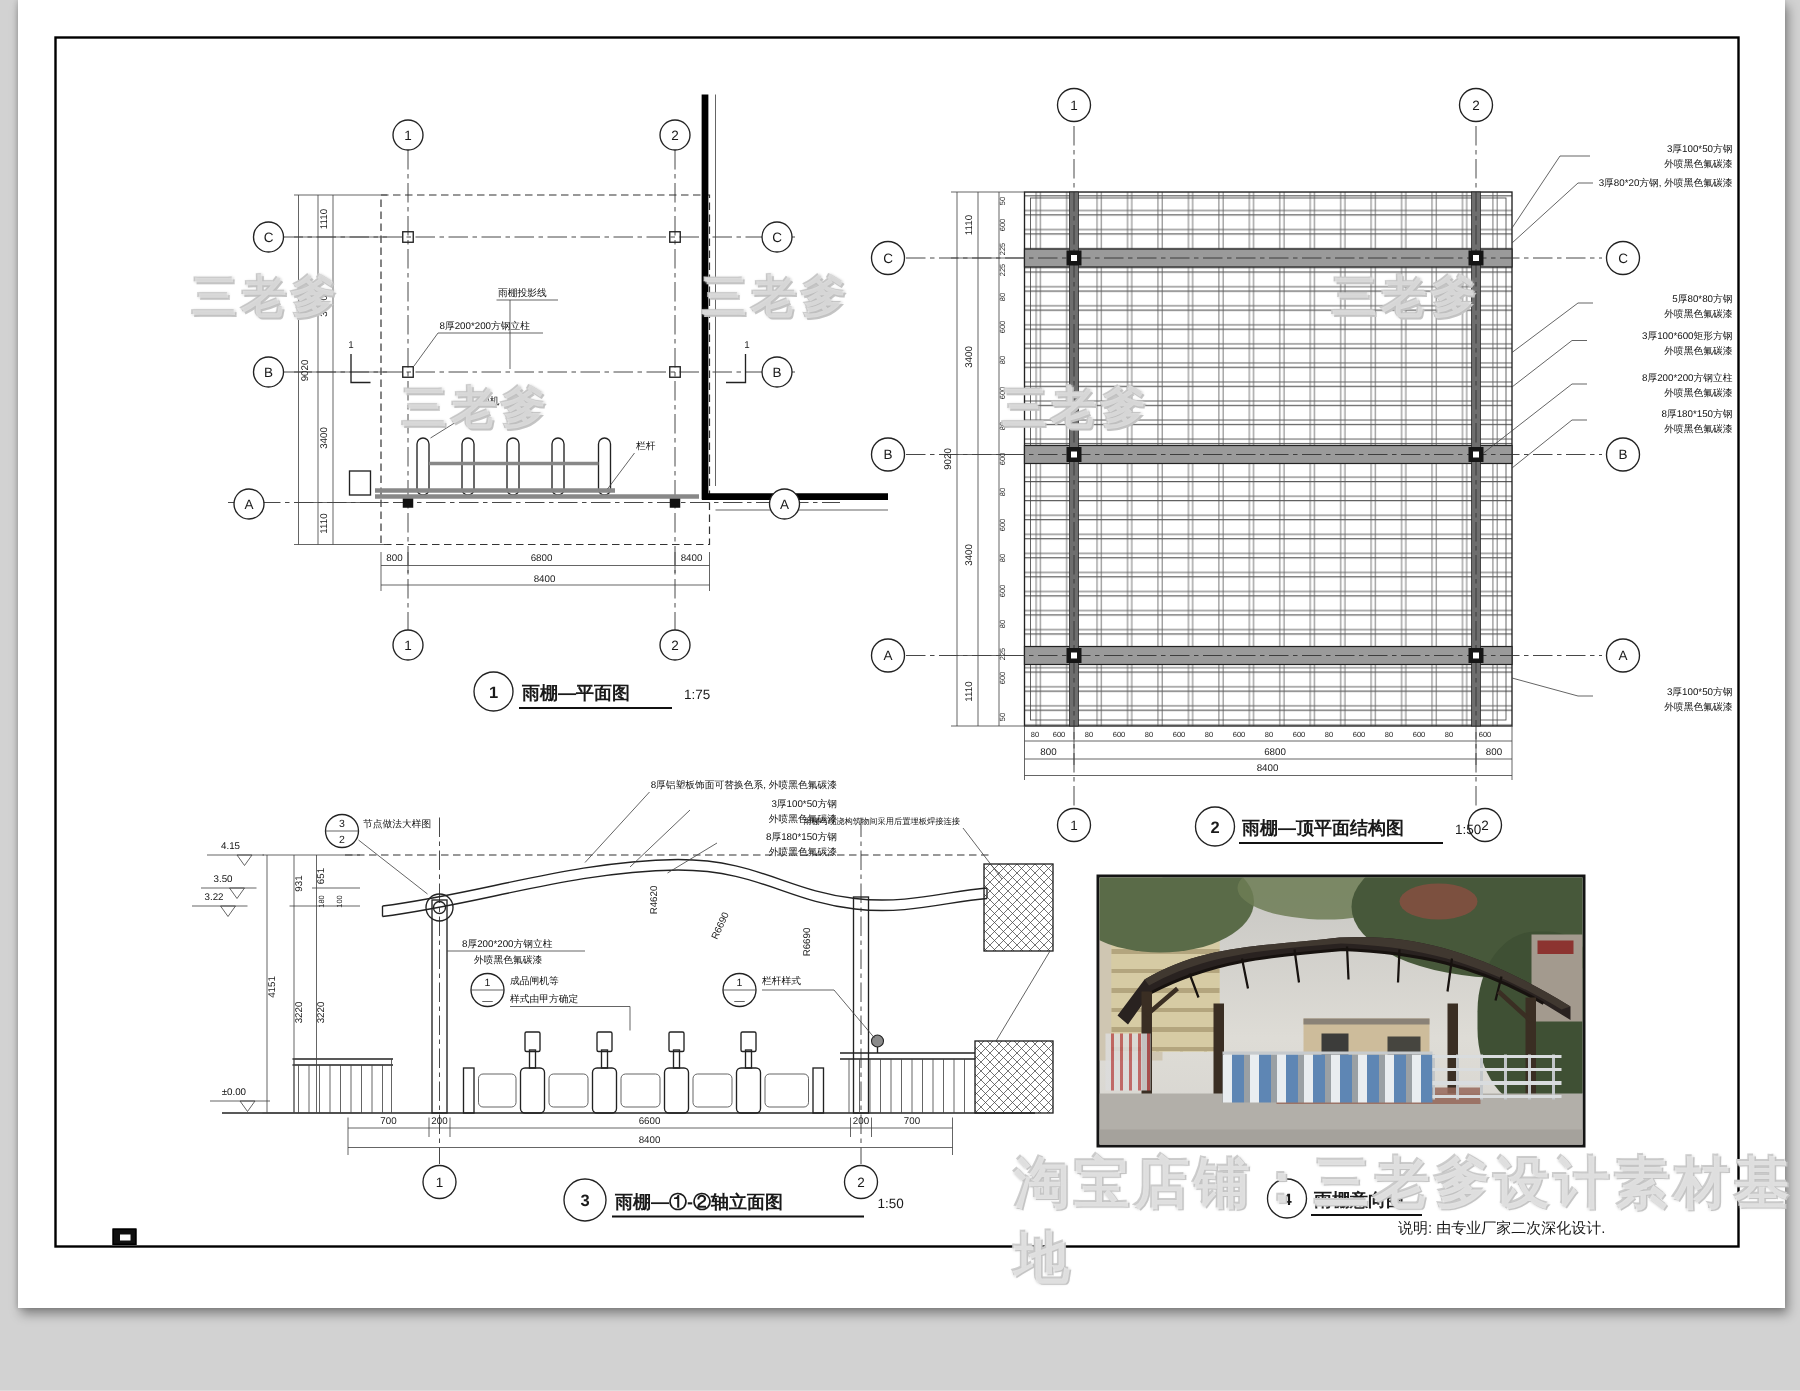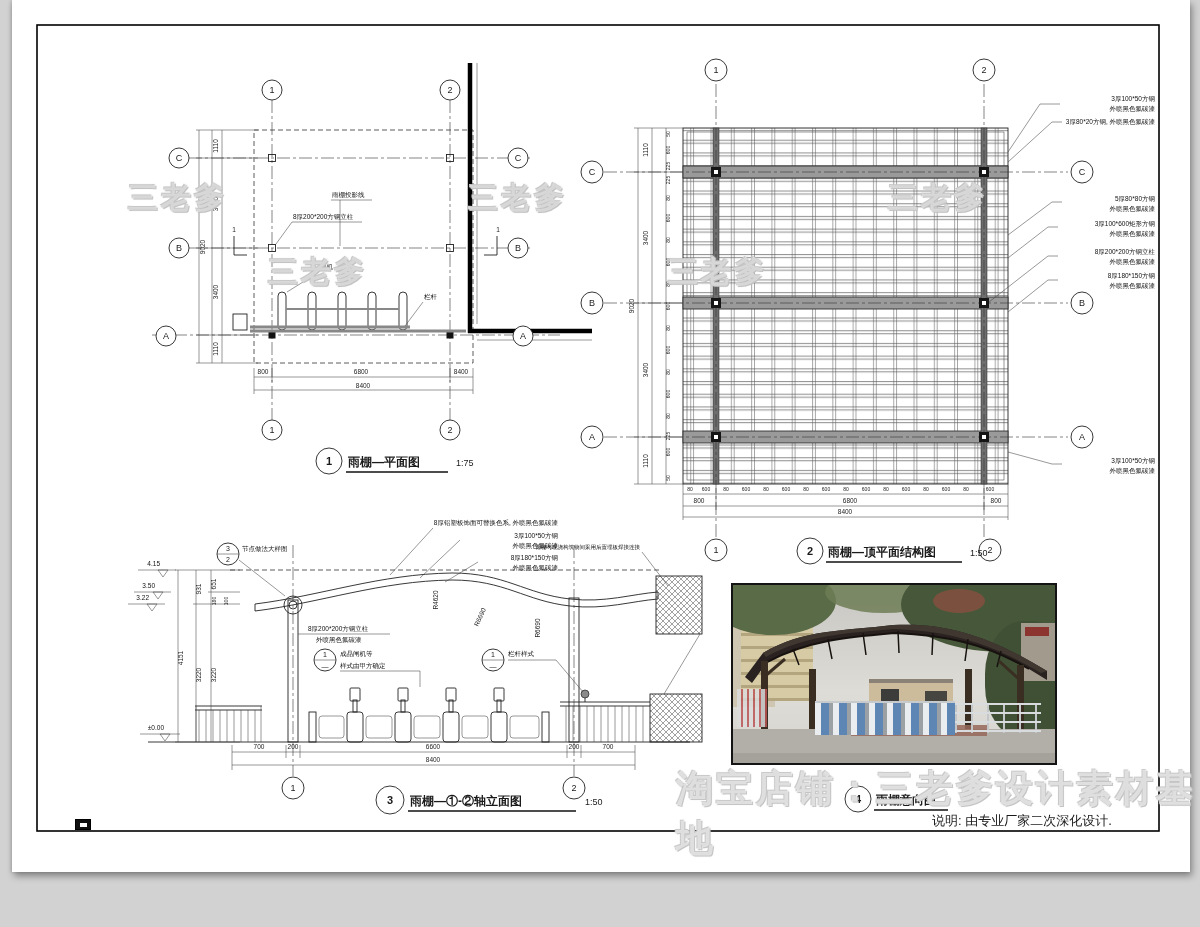--- a/index.html
+++ b/index.html
@@ -28,21 +28,21 @@
   .gray{ stroke:#888; fill:none; }
   
   #photo { position:absolute; left:731px; top:583px; width:326px; height:182px;
            border:2px solid #141414; background:linear-gradient(#c7c6c2,#dedcd6 60%,#d6d4cf);
            overflow:hidden; z-index:3; }
   #photo div { position:absolute; }
   .wm-s { position:absolute; z-index:5; font-weight:bold; font-size:30px; letter-spacing:3px;
           color:rgba(255,255,255,.42); text-shadow:0 0 2px #b9b9b9, 1px 1px 0 #c6c6c6, -1px -1px 0 #cdcdcd; }
   .wm-b { position:absolute; z-index:5; font-weight:bold; font-size:37px; letter-spacing:3px;
           color:rgba(250,250,250,.55); text-shadow:0 0 2px #bdbdbd, 1px 1px 0 #c8c8c8, -1px -1px 0 #cfcfcf; }
-  #note { position:absolute; left:932px; top:812px; font-size:13px; color:#1a1a1a; z-index:4; }
+  #note { position:absolute; left:932px; top:812px; font-size:10px; color:#1a1a1a; z-index:4; }
   #logo { position:absolute; left:75px; top:819px; width:16px; height:11px; background:#101010;
           border:1px solid #000; z-index:4; }
   #logo span { position:absolute; left:4px; top:3px; width:7px; height:4px; background:#fff; display:block; }
 </style>
 </head>
 <body>
 
 <div id="stage">
   <div id="sheet"></div>
 

